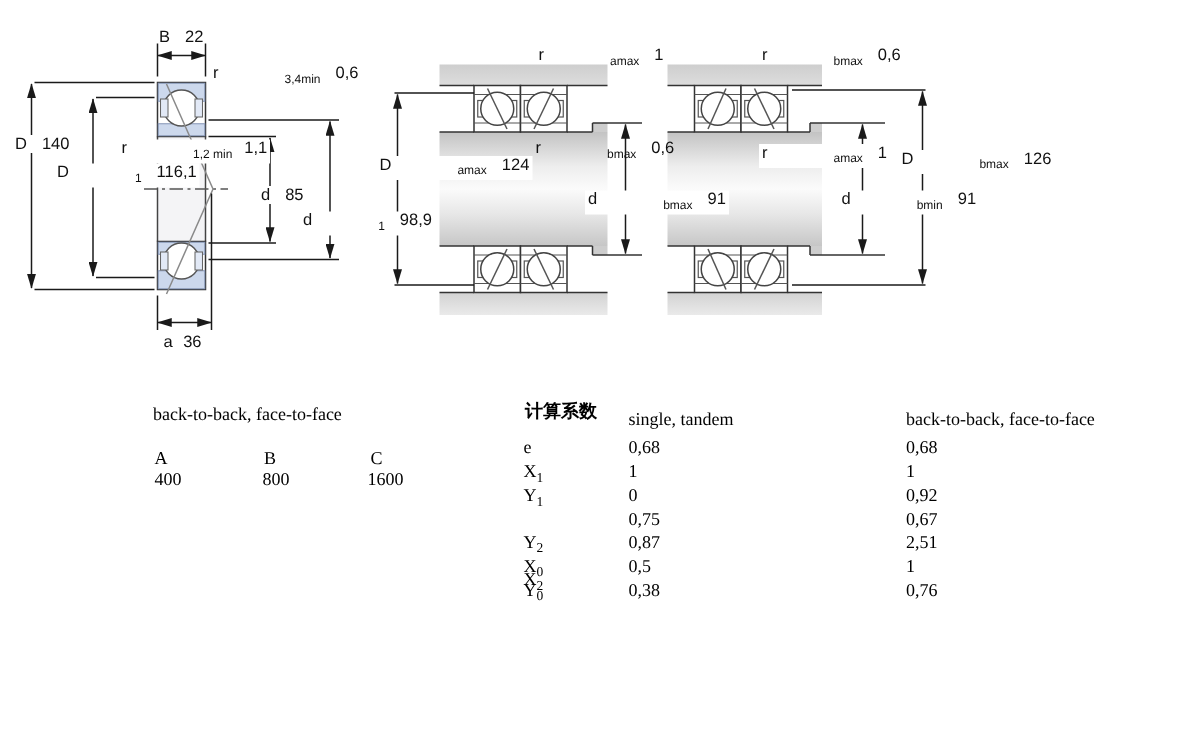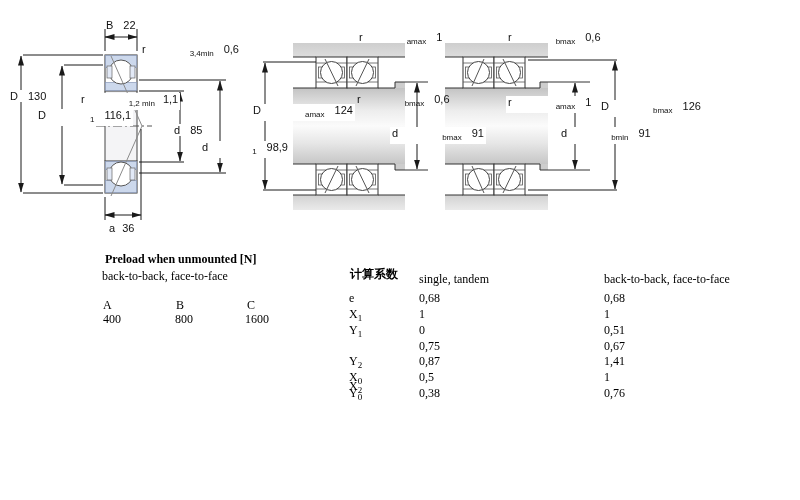--- a/index.html
+++ b/index.html
@@ -181,21 +181,21 @@
   </g>
 </svg>
 
 <div class="lbl" style="left:106px;top:19px;">
   <span>B</span><span class="val">22</span>
 </div>
 <div class="lbl" style="left:142px;top:43px;">
   <span>r</span><sub>3,4min</sub><span class="val">0,6</span>
 </div>
 <div class="lbl wbg" style="left:8px;top:90px;">
-  <span>D</span><span class="val">130</span>
+  <span>D</span><span class="val">140</span>
 </div>
 <div class="lbl wbg" style="left:36px;top:109px;">
   <span>D</span><sub>1</sub><span class="val">116,1</span>
 </div>
 <div class="lbl wbg" style="left:79px;top:93px;">
   <span>r</span><sub>1,2 min</sub><span class="val" style="margin-left:8px;">1,1</span>
 </div>
 <div class="lbl wbg" style="left:172px;top:124px;">
   <span>d</span><span class="val">85</span>
 </div>
@@ -226,21 +226,20 @@
   <span>r</span><sub>amax</sub><span class="val">1</span>
 </div>
 <div class="lbl wbg" style="left:599px;top:100px;">
   <span>D</span><sub>bmax</sub><span class="val">126</span>
 </div>
 <div class="lbl wbg" style="left:559px;top:127px;">
   <span>d</span><sub>bmin</sub><span class="val">91</span>
 </div>
 
 <div class="tbl" style="left:102px;top:251px;width:220px;height:85px;">
-  <span class="abs bold" style="left:3px;top:1px;">Preload when unmounted [N]</span>
   <span class="abs" style="left:0px;top:18px;">back-to-back, face-to-face</span>
   <span class="abs" style="left:1px;top:47px;">A</span>
   <span class="abs" style="left:74px;top:47px;">B</span>
   <span class="abs" style="left:145px;top:47px;">C</span>
   <span class="abs" style="left:1px;top:61px;">400</span>
   <span class="abs" style="left:73px;top:61px;">800</span>
   <span class="abs" style="left:143px;top:61px;">1600</span>
 </div>
 
 <div class="tbl" style="left:345px;top:251px;width:440px;height:160px;">
@@ -251,29 +250,29 @@
   <span class="abs" style="left:4px;top:40px;"><span>e</span><sub></sub></span>
   <span class="abs" style="left:74px;top:40px;">0,68</span>
   <span class="abs" style="left:259px;top:40px;">0,68</span>
 
   <span class="abs" style="left:4px;top:56px;"><span>X</span><sub>1</sub></span>
   <span class="abs" style="left:74px;top:56px;">1</span>
   <span class="abs" style="left:259px;top:56px;">1</span>
 
   <span class="abs" style="left:4px;top:72px;"><span>Y</span><sub>1</sub></span>
   <span class="abs" style="left:74px;top:72px;">0</span>
-  <span class="abs" style="left:259px;top:72px;">0,51</span>
+  <span class="abs" style="left:259px;top:72px;">0,92</span>
 
   <span class="abs" style="left:4px;top:88px;margin-top:40px;"><span>X</span><sub>2</sub></span>
   <span class="abs" style="left:74px;top:88px;">0,75</span>
   <span class="abs" style="left:259px;top:88px;">0,67</span>
 
   <span class="abs" style="left:4px;top:103px;"><span>Y</span><sub>2</sub></span>
   <span class="abs" style="left:74px;top:103px;">0,87</span>
-  <span class="abs" style="left:259px;top:103px;">1,41</span>
+  <span class="abs" style="left:259px;top:103px;">2,51</span>
 
   <span class="abs" style="left:4px;top:119px;"><span>X</span><sub>0</sub></span>
   <span class="abs" style="left:74px;top:119px;">0,5</span>
   <span class="abs" style="left:259px;top:119px;">1</span>
 
   <span class="abs" style="left:4px;top:135px;"><span>Y</span><sub>0</sub></span>
   <span class="abs" style="left:74px;top:135px;">0,38</span>
   <span class="abs" style="left:259px;top:135px;">0,76</span>
 </div>
 

